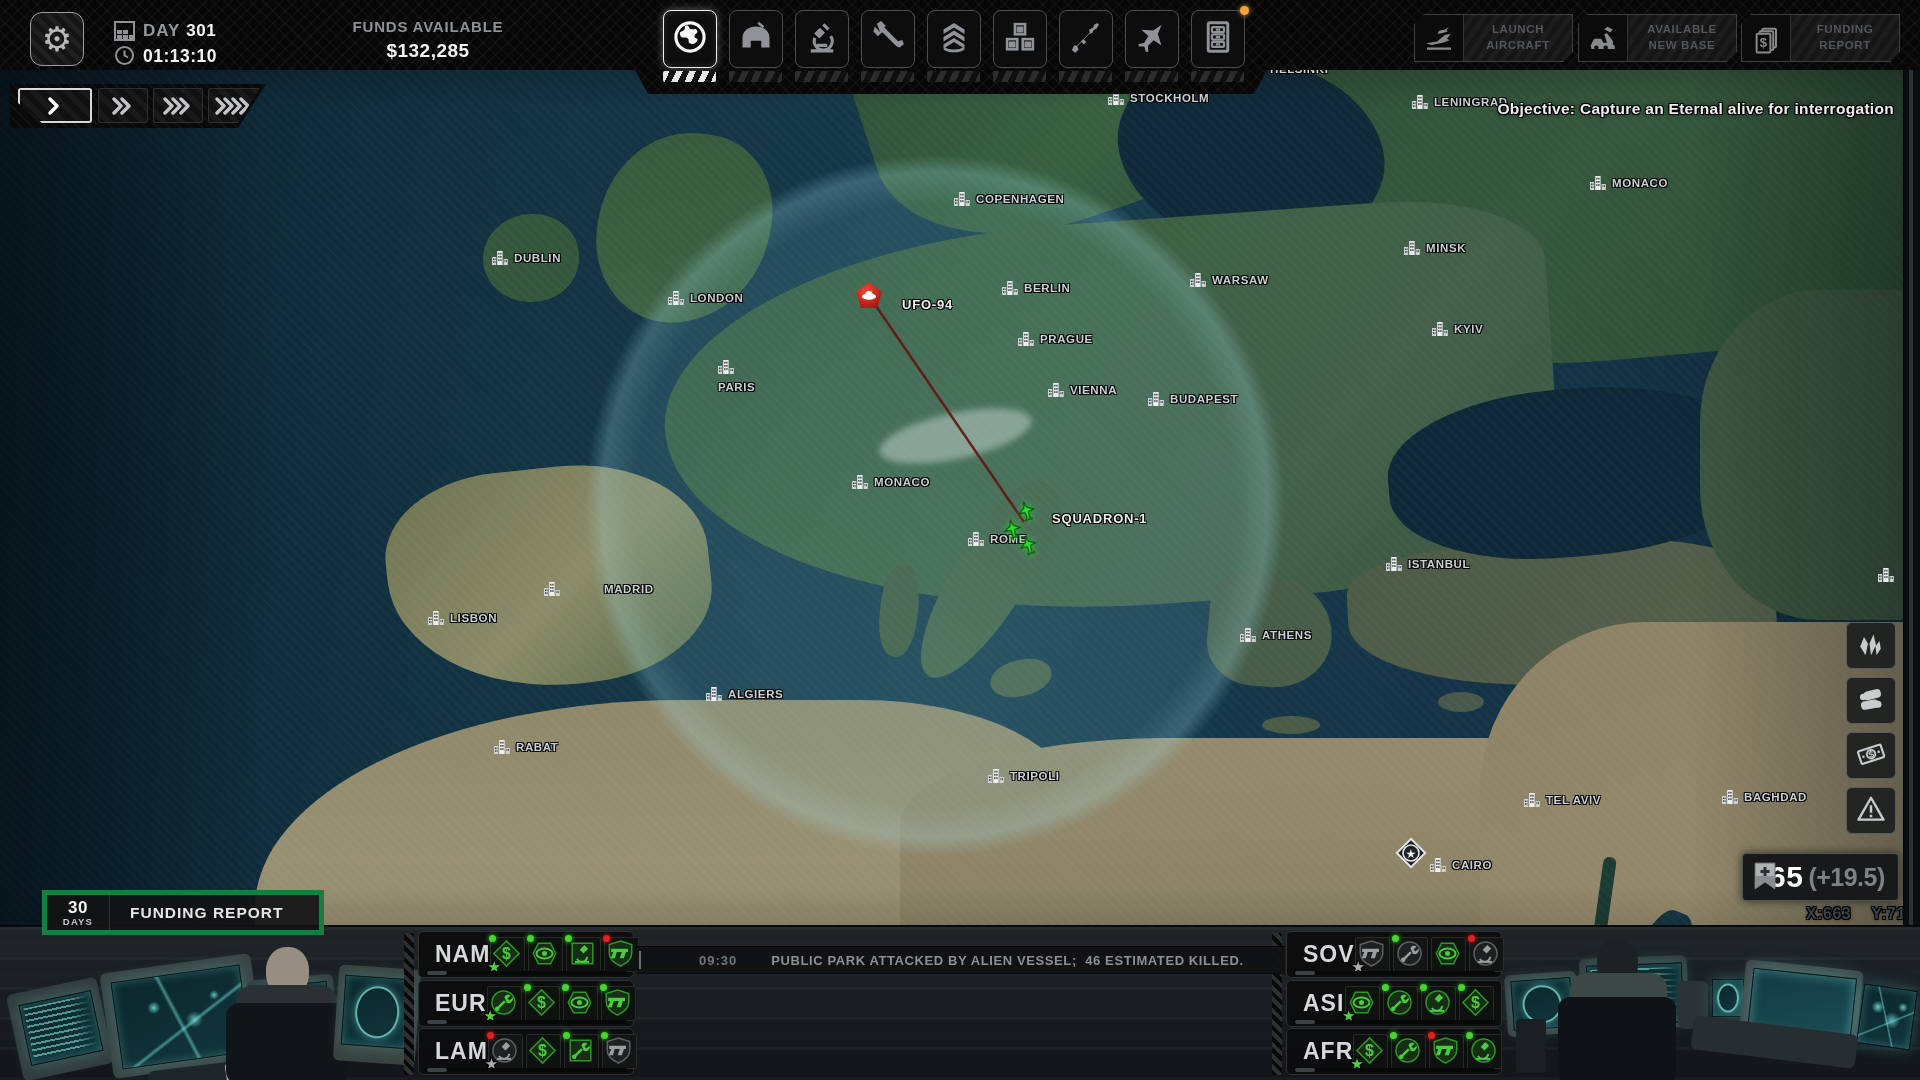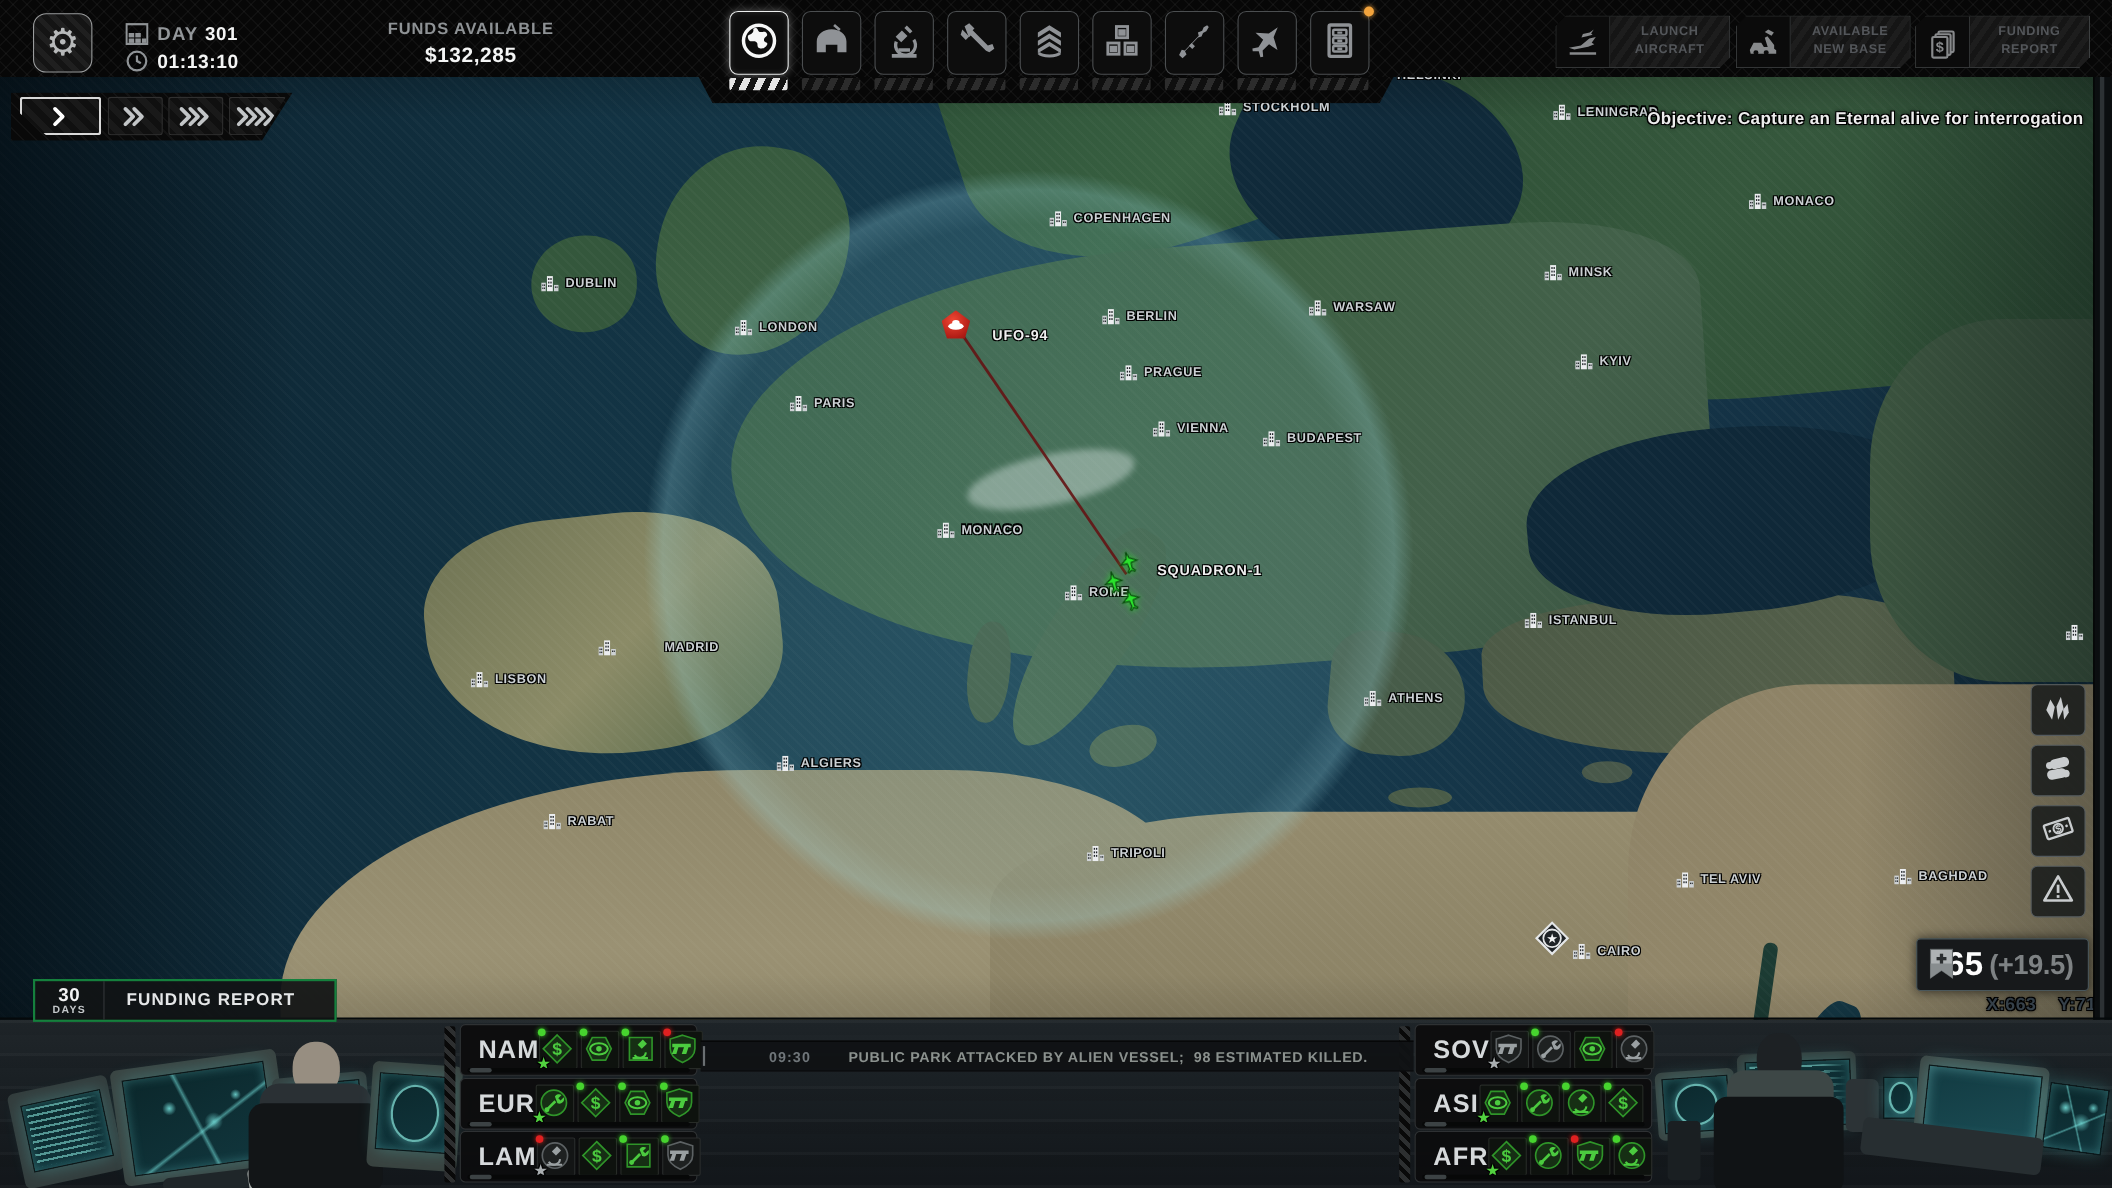--- a/index.html
+++ b/index.html
@@ -68,22 +68,22 @@
   .dot.green{background:#46d42e;box-shadow:0 0 5px rgba(70,220,50,.9);}
   .dot.red{background:#e02020;box-shadow:0 0 5px rgba(230,40,30,.9);}
   .star{position:absolute;left:-4px;bottom:-4px;font-size:15px;line-height:1;color:#52d23f;
      text-shadow:1px 1px 0 #000,-1px -1px 0 #000,1px -1px 0 #000,-1px 1px 0 #000;font-family:"DejaVu Sans",sans-serif;}
   .star.gray{color:#a9aeb0;}
   #ticker{position:absolute;left:637px;top:946px;width:648px;height:26px;background:rgba(16,18,20,.95);
      border-top:1px solid #030303;border-bottom:1px solid #0a0c0d;display:flex;align-items:center;}
   #ticker .tbar{width:2px;height:18px;background:#6a6f72;margin:0 0 0 2px;}
   #ticker .ttime{margin-left:58px;font-size:13px;font-weight:bold;color:#70767a;letter-spacing:1px;}
   #ticker .ttext{margin-left:34px;font-size:13px;font-weight:bold;color:#8b918e;letter-spacing:.6px;white-space:pre;}
-  #funding-chip{position:absolute;left:30px;top:890px;width:272px;height:35px;background:rgba(17,19,21,.92);
-     border:2px solid #15803d;display:flex;align-items:center;}
+  #funding-chip{position:absolute;left:42px;top:890px;width:272px;height:35px;background:rgba(17,19,21,.92);
+     border:5px solid #15803d;display:flex;align-items:center;}
   #funding-chip .days{width:62px;text-align:center;line-height:1;}
   #funding-chip .days b{display:block;font-size:17px;color:#f2f3f4;letter-spacing:.5px;}
   #funding-chip .days span{display:block;font-size:9.5px;font-weight:bold;color:#c3c7c9;letter-spacing:1.2px;margin-top:1px;}
   #funding-chip .div{width:1px;height:100%;background:#333639;}
   #funding-chip .flabel{margin-left:20px;font-size:15.5px;font-weight:bold;color:#e4e6e7;letter-spacing:1px;}
   #side-buttons{position:absolute;left:1846px;top:622px;display:flex;flex-direction:column;gap:8px;}
   .side-btn{width:48px;height:45px;background:rgba(17,21,23,.8);border:1px solid #565c5f;border-radius:6px;
      display:flex;align-items:center;justify-content:center;color:#c9ccce;}
   #relations-badge{position:absolute;left:1742px;top:853px;width:155px;height:46px;background:#17191b;
      border:1px solid #4a575b;border-radius:4px;display:flex;align-items:center;box-shadow:0 0 10px rgba(0,0,0,.6);}
@@ -403,21 +403,21 @@
               <rect x="1" y="7.6" width="1" height="1.3"></rect>
               <rect x="2.5" y="7.6" width="1" height="1.3"></rect>
               <rect x="1" y="10.4" width="1" height="1.3"></rect>
               <rect x="2.5" y="10.4" width="1" height="1.3"></rect>
               <rect x="12.4" y="9.4" width="1" height="1.3"></rect>
               <rect x="13.9" y="9.4" width="1" height="1.3"></rect>
             </g>
           </svg>
           <span class="city-label">LONDON</span>
         </div>
-        <div class="city" style="left: 718px; top: 360px;">
+        <div class="city" style="left: 718px; top: 360px; flex-direction: column;">
           <svg width="16" height="14" viewBox="0 0 16 14">
             <rect x="0" y="6" width="4.2" height="8" fill="#cdd1d4"></rect>
             <rect x="5.2" y="0" width="5.4" height="14" fill="#eceef0"></rect>
             <rect x="11.6" y="8" width="4.2" height="6" fill="#cdd1d4"></rect>
             <g fill="#23272b">
               <rect x="6.3" y="1.8" width="1.2" height="1.7"></rect>
               <rect x="8.3" y="1.8" width="1.2" height="1.7"></rect>
               <rect x="6.3" y="5" width="1.2" height="1.7"></rect>
               <rect x="8.3" y="5" width="1.2" height="1.7"></rect>
               <rect x="6.3" y="8.2" width="1.2" height="1.7"></rect>
@@ -1103,21 +1103,21 @@
         </span>
         <span style="position: absolute; left: 6px; right: 6px; bottom: 2px; height: 4px; background: rgb(7, 8, 8); border-radius: 2px;">
           <span style="position:absolute;left:2px;top:0;width:20px;height:4px;background:#3c4244;border-radius:2px;"></span>
         </span>
       </div>
     </div>
 
   <div id="ticker">
     <span class="tbar"></span>
     <span class="ttime">09:30</span>
-    <span class="ttext">PUBLIC PARK ATTACKED BY ALIEN VESSEL;  98 ESTIMATED KILLED.</span>
+    <span class="ttext">PUBLIC PARK ATTACKED BY ALIEN VESSEL;  46 ESTIMATED KILLED.</span>
   </div>
 
   <div id="funding-chip">
     <span class="days">
       <b>30</b>
       <span>DAYS</span>
     </span>
     <span class="div"></span>
     <span class="flabel">FUNDING REPORT</span>
   </div>

